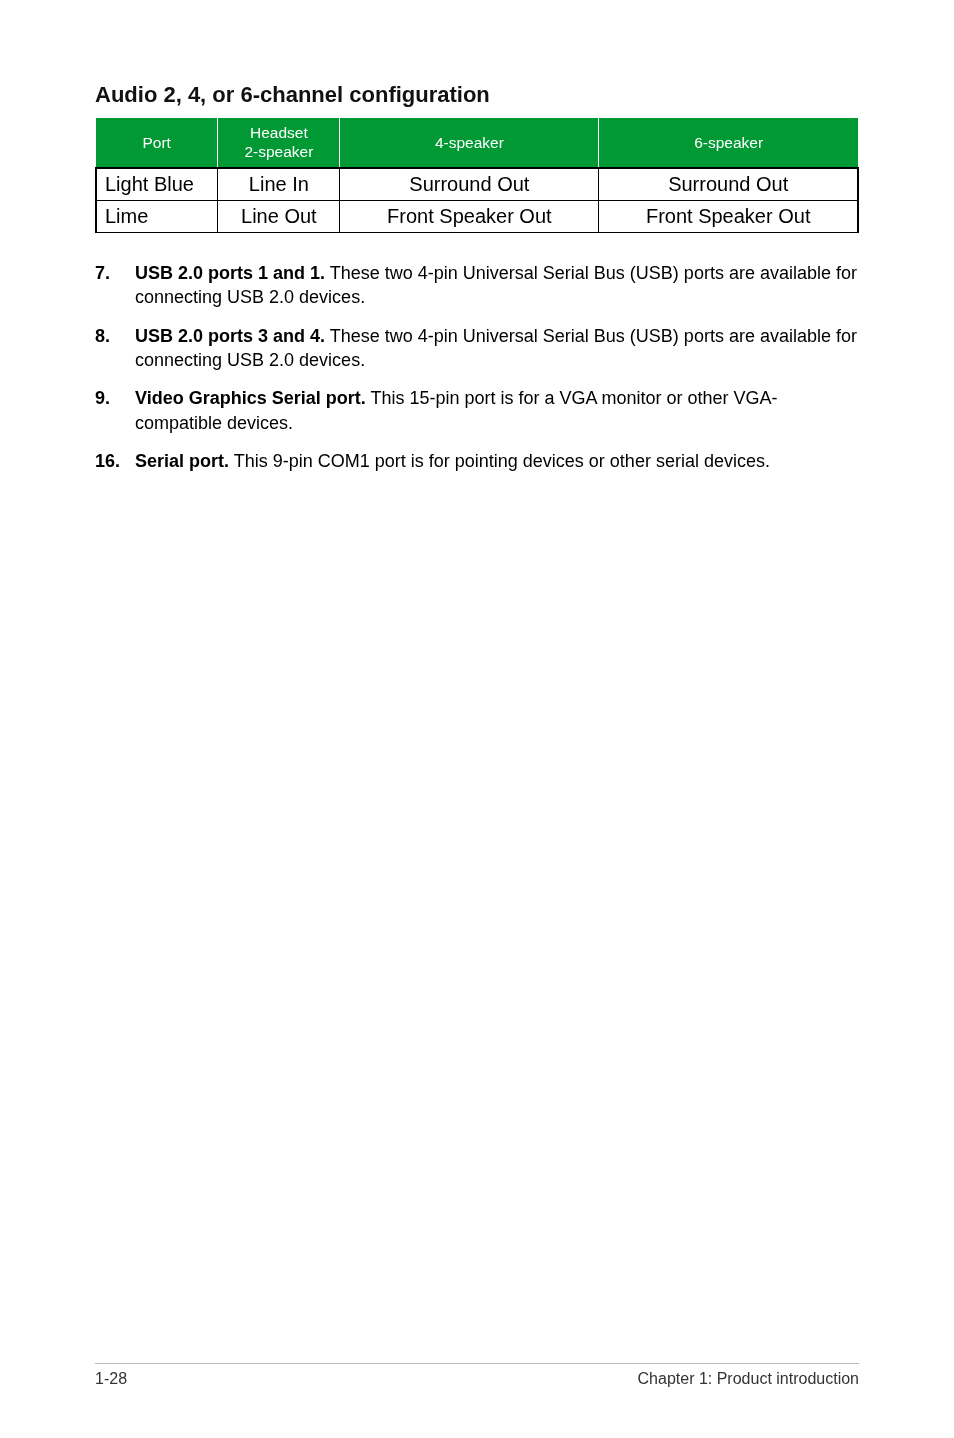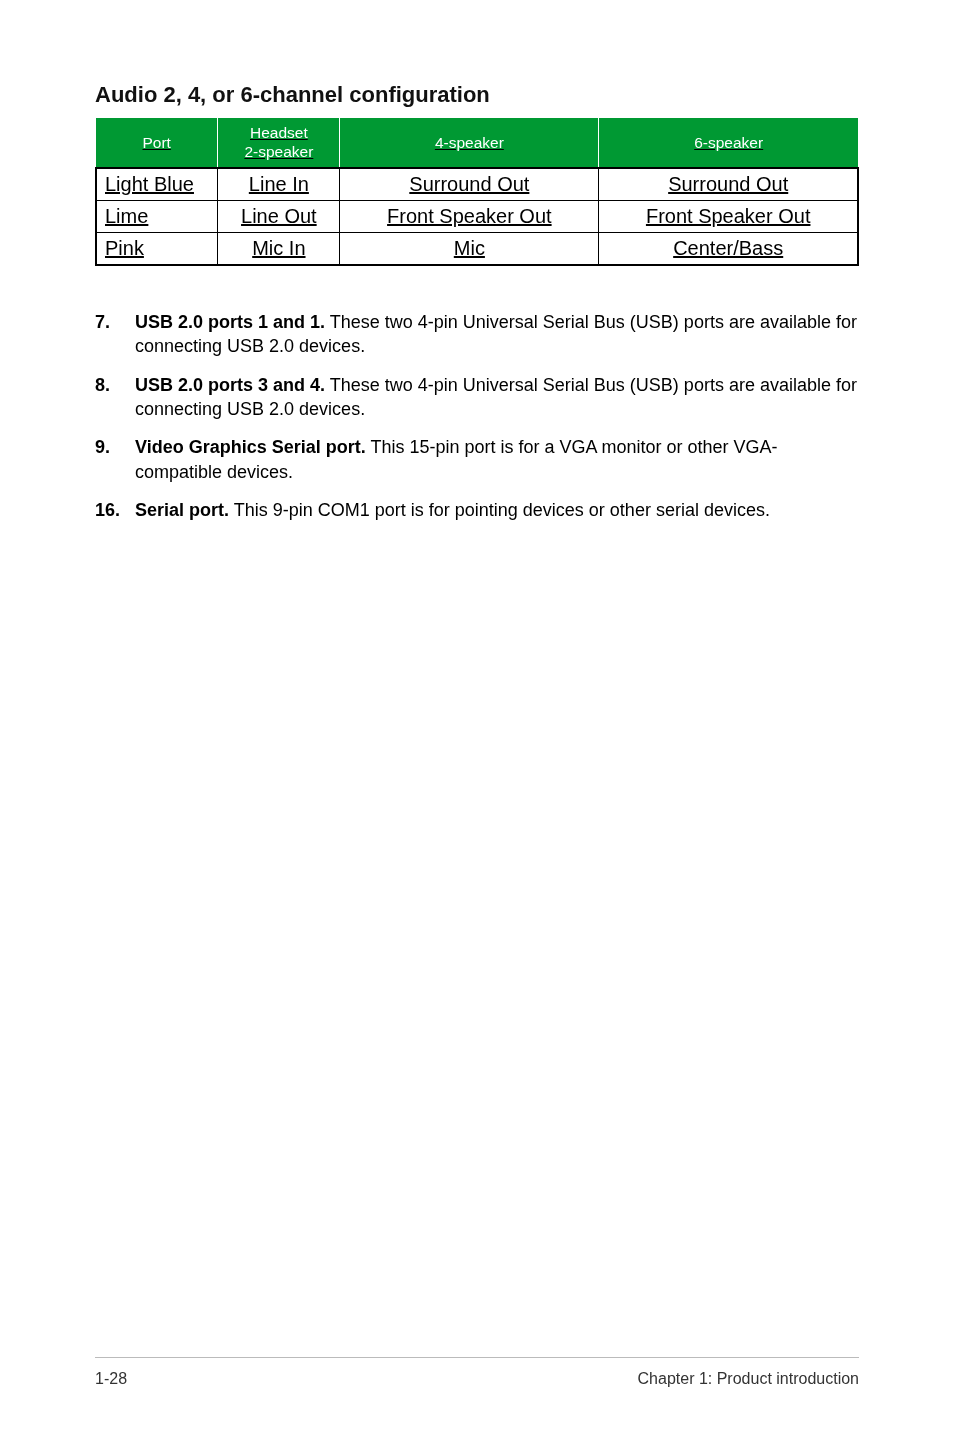--- a/index.html
+++ b/index.html
@@ -21,22 +21,21 @@
   .content { flex: 1; }
   .heading {
     font-size: 22px;
     font-weight: bold;
     margin-bottom: 10px;
     color: #111;
   }
   table.audio {
     border-collapse: collapse;
     width: 100%;
-    margin-bottom: 44px;
-    text-decoration: underline;
+    margin-bottom: 28px;
   }
   table.audio th {
     background: #009933;
     color: #fff;
     font-weight: normal;
     font-size: 15.5px;
     padding: 6px 8px;
     border-right: 1px solid #fff;
     vertical-align: middle;
   }
@@ -69,21 +68,21 @@
     font-weight: bold;
   }
   .numbered-list .txt { flex: 1; }
   .numbered-list .txt .bold { font-weight: bold; }
   .footer {
     position: absolute;
     bottom: 50px;
     left: 95px;
     right: 95px;
     border-top: 1px solid #bbb;
-    padding-top: 12px;
+    padding-top: 6px;
     display: flex;
     justify-content: space-between;
     font-size: 16px;
     color: #333;
     gap: 32px;
   }
 </style>
 </head>
 <body>
 
@@ -110,26 +109,20 @@
           <td>Line In</td>
           <td>Surround Out</td>
           <td>Surround Out</td>
         </tr>
         <tr>
           <td class="port-cell">Lime</td>
           <td>Line Out</td>
           <td>Front Speaker Out</td>
           <td>Front Speaker Out</td>
         </tr>
-        <tr class="last-row">
-          <td class="port-cell">Pink</td>
-          <td>Mic In</td>
-          <td>Mic</td>
-          <td>Center/Bass</td>
-        </tr>
       </tbody>
     </table>
 
     <ol class="numbered-list">
       <li>
         <span class="num">7.</span>
         <span class="txt">
           <span class="bold">USB 2.0 ports 1 and 1.</span><span> These two 4-pin Universal Serial Bus (USB) ports are available for connecting USB 2.0 devices.</span>
         </span>
       </li>

